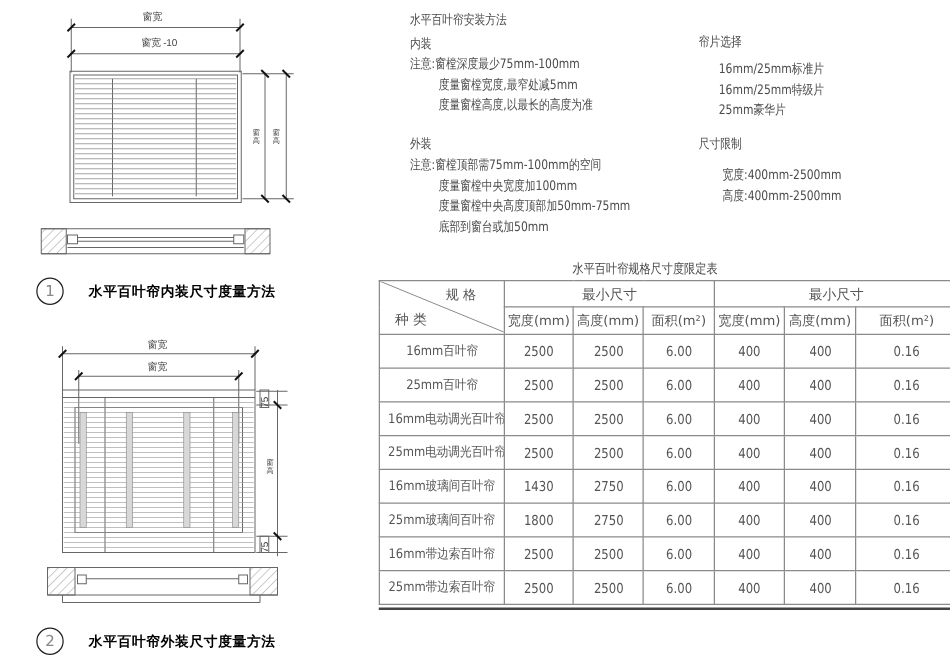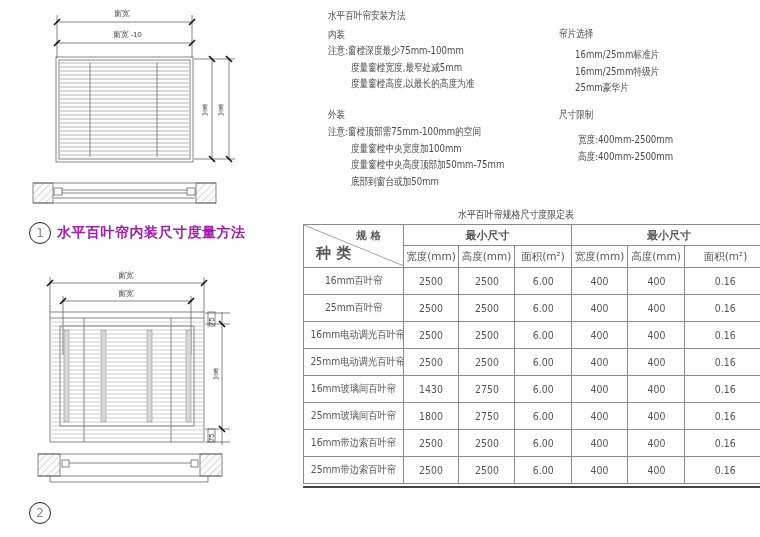--- a/index.html
+++ b/index.html
@@ -5,34 +5,34 @@
   html, body { margin:0; padding:0; background:#ffffff; }
   body { width:760px; height:537px; position:relative; overflow:hidden;
          font-family:"DejaVu Sans", sans-serif; color:#333; }
   .abs { position:absolute; }
   .cad-text { font-family:Liberation Sans, sans-serif; color:#444; font-size:10px; line-height:1; white-space:nowrap; letter-spacing:-0.2px; }
   .note-line { position:absolute; font-size:10.5px; color:#4a4a4a; white-space:nowrap; transform:scaleX(0.82); transform-origin:left top; }
   .caption { position:absolute; display:flex; align-items:center; }
   .caption .circle { width:22px; height:22px; border:1px solid #222; border-radius:50%;
                      display:flex; align-items:center; justify-content:center;
                      font-size:12px; color:#888; box-sizing:border-box; }
-  .caption .cap-text { margin-left:6px; font-size:14px; font-weight:bold; color:#a21caf; letter-spacing:0.5px; }
+  .caption .cap-text { margin-left:20px; font-size:11px; font-weight:bold; color:#000000; letter-spacing:0.5px; }
   table.spec { position:absolute; left:303px; top:224px; width:463px; border-collapse:collapse;
                table-layout:fixed; font-size:11px; color:#555; }
   table.spec td { border:1px solid #8a8a8a; text-align:center; padding:0; height:26px; white-space:nowrap; overflow:hidden; }
-  table.spec tr.h1 td { height:20px;font-weight:bold; }
+  table.spec tr.h1 td { height:20px; }
   table.spec tr.h2 td { height:21px; font-size:10.5px; }
   table.spec td.rowname { font-size:10.5px; }
   table.spec td.rowname span { display:inline-block; transform:scaleX(0.88); }
   table.spec td.num span { display:inline-block; transform:scaleX(0.85); }
   .spec-title { position:absolute; left:458px; top:208px; font-size:10.5px; color:#444; transform:scaleX(0.85); transform-origin:left top; white-space:nowrap; }
   .diag-cell { position:relative; }
   .diag-cell svg { position:absolute; left:0; top:0; }
   .diag-top { position:absolute; right:22px; top:4px; font-size:10.5px; }
-  .diag-bot { position:absolute; left:12px; bottom:4px; font-size:15px;text-align:center; }
+  .diag-bot { position:absolute; left:12px; bottom:4px; font-size:11px;text-align:center; }
   .bottom-border { position:absolute; left:303px; top:486px; width:463px; height:2px; background:#444; }
 </style>
 </head>
 <body>
 
 <div class="abs" style="left:0;top:0;width:290px;height:250px;">
   <svg class="abs" style="left:0;top:0;" width="290" height="250" viewBox="0 0 290 250">
     <g stroke="#666" stroke-width="0.8" fill="none">
 
       <line x1="56" y1="22" x2="193" y2="22"></line>
@@ -209,20 +209,21 @@
   </svg>
 
   <div class="cad-text abs" style="left:118px;top:12px;font-size:8px;">窗宽</div>
   <div class="cad-text abs" style="left:118px;top:30px;font-size:8px;">窗宽</div>
   <div class="cad-text abs" style="left:208px;top:55px;font-size:8px;transform:rotate(-90deg);transform-origin:left top;top:66px;">75</div>
   <div class="cad-text abs" style="left:213px;top:108px;font-size:6px;width:7px;white-space:normal;">窗高</div>
   <div class="cad-text abs" style="left:208px;top:182px;font-size:8px;transform:rotate(-90deg);transform-origin:left top;">75</div>
 
   <div class="caption" style="left:29px;top:242px;">
     <div class="circle">2</div>
+    <div class="cap-text">水平百叶帘外装尺寸度量方法</div>
   </div>
 </div>
 
 <div>
   <div class="note-line" style="left:328px;top:9px;">水平百叶帘安装方法</div>
 
   <div class="note-line" style="left:328px;top:28px;">内装</div>
   <div class="note-line" style="left:328px;top:44px;">注意:窗樘深度最少75mm-100mm</div>
   <div class="note-line" style="left:351px;top:61px;">度量窗樘宽度,最窄处减5mm</div>
   <div class="note-line" style="left:351px;top:77px;">度量窗樘高度,以最长的高度为准</div>

